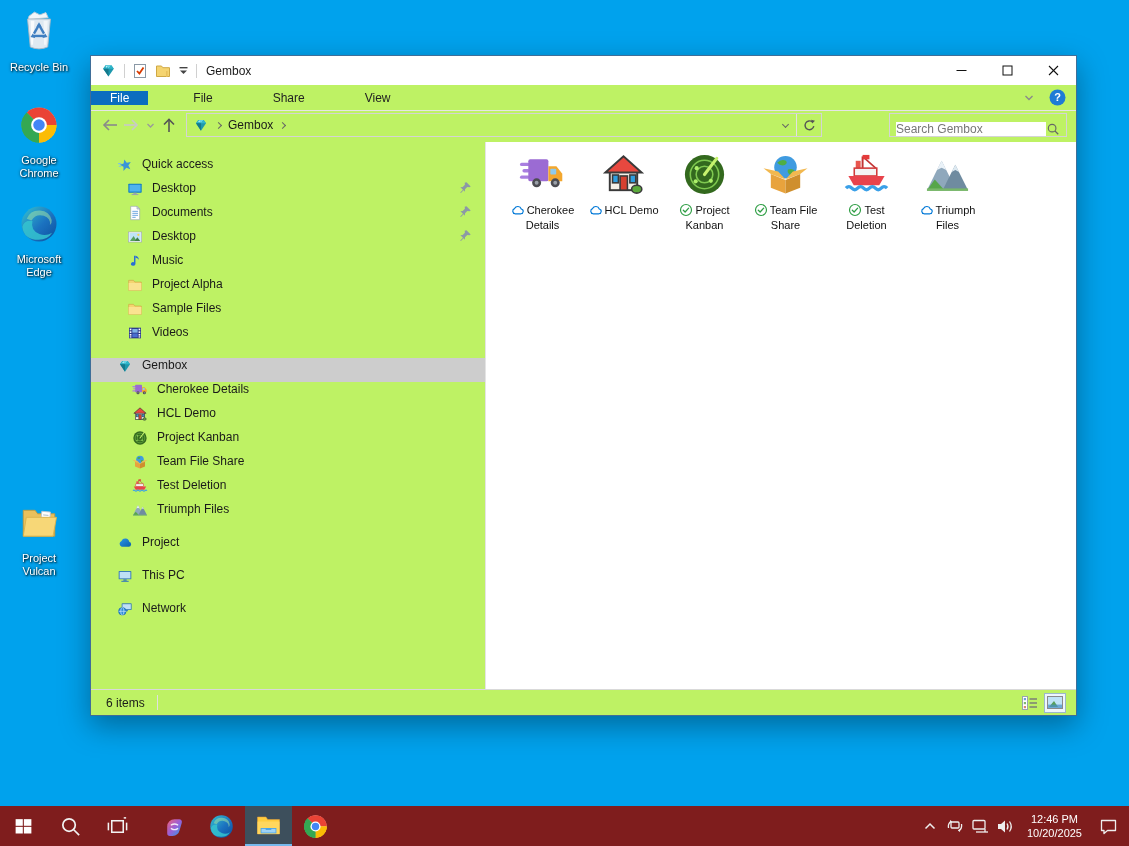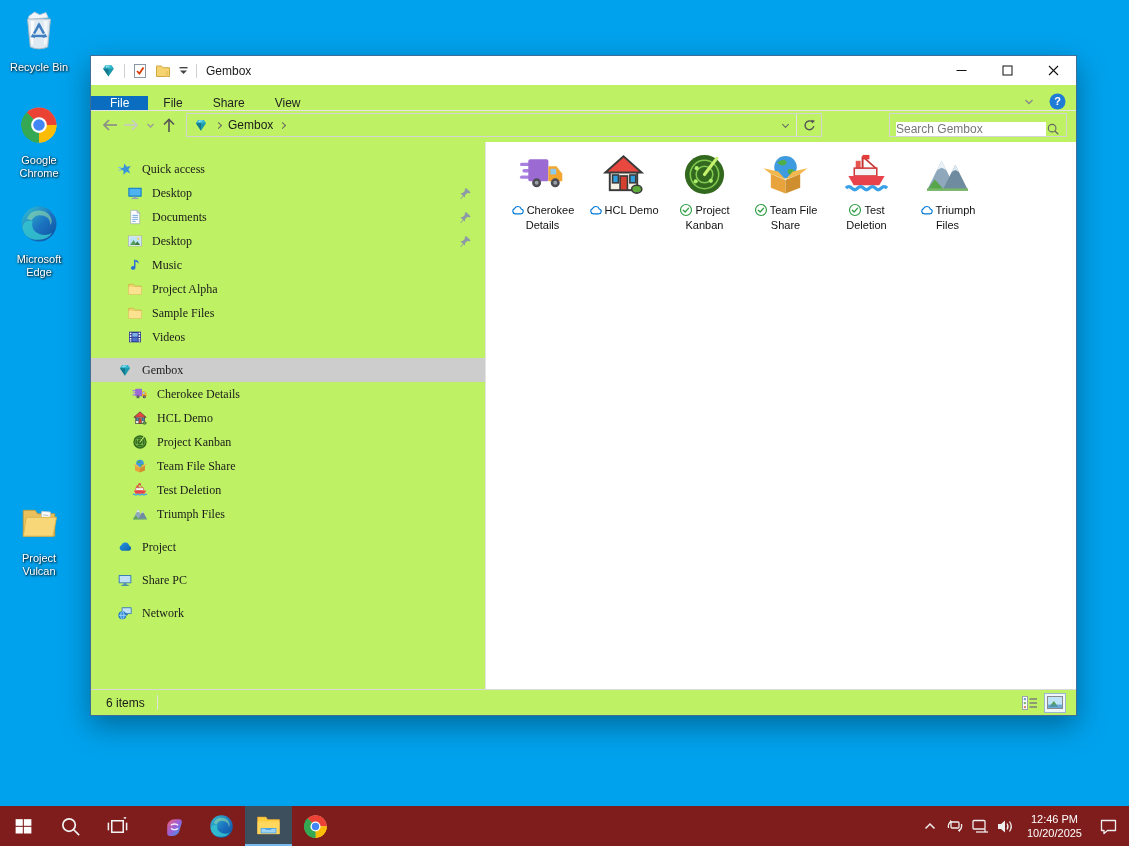--- a/index.html
+++ b/index.html
@@ -16,42 +16,42 @@
   .window { position:absolute; left:90px; top:55px; width:987px; height:661px; background:#bef264;
             border:1px solid #3f6e99; box-shadow:0 10px 28px rgba(0,0,0,.35); display:flex; flex-direction:column; }
 
   .titlebar { height:29px; display:flex; align-items:center; background:#fff; }
   .qat { display:flex; align-items:center; gap:7px; padding-left:9px; }
   .qat .sep { width:1px; height:14px; background:#d0d0d0; }
   .wtitle { margin-left:9px; font-size:12px; color:#1a1a1a; }
   .caps { margin-left:auto; display:flex; height:100%; }
   .cap { width:46px; height:100%; display:flex; align-items:center; justify-content:center; }
 
-  .tabsrow { height:26px; display:flex; align-items:flex-end; border-bottom:1px solid #e5e5e5; }
+  .tabsrow { height:26px; display:flex; align-items:center; border-bottom:1px solid #e5e5e5;gap:30px; }
   .tab { padding:0 15px; font-size:12px; color:#222; display:flex; align-items:center; }
   .tab.file { background:#0b6dbf; color:#fff; padding:0 19px; }
   .tabs-right { margin-left:auto; display:flex; align-items:center; gap:14px; padding-right:10px; }
 
   .addrrow { height:31px; display:flex; align-items:center; padding:2px 9px 5px 7px; }
   .navbtn { width:22px; height:22px; display:flex; align-items:center; justify-content:center; }
   .crumbbox { width:636px; height:24px; margin-left:6px; border:1px solid #d4d4d4; display:flex; align-items:center;
               font-size:12px; color:#1a1a1a; padding-left:6px; }
   .crumbbox .grow { flex:1; }
   .chev { width:5px; height:5px; border-right:1.4px solid #666; border-bottom:1.4px solid #666;
           transform:rotate(-45deg); margin:0 7px; }
   .chevdown { transform:rotate(45deg); margin:0 8px 2px 8px; }
   .crumb-sep { width:1px; height:22px; background:#e2e2e2; }
   .refreshbtn { width:24px; height:22px; display:flex; align-items:center; justify-content:center; }
   .searchbox { margin-left:auto; width:178px; height:24px; border:1px solid #d4d4d4; display:flex; align-items:flex-end; padding:0 6px; }
   .searchbox input { border:0; outline:0; flex:1; font-size:12px; font-family:inherit; color:#333; min-width:0; }
   .searchbox input::placeholder { color:#777; }
 
   .wbody { flex:1; display:flex; min-height:0; }
   .sidebar { width:395px; border-right:1px solid #e4e4e4; padding-top:15px; overflow:hidden; }
-  .srow { height:24px; display:flex; align-items:center; font-size:12px; color:#1a1a1a; padding-left:26px;font-family:Liberation Serif, serif; }
+  .srow { height:24px; display:flex; align-items:flex-start; font-size:12px; color:#1a1a1a; padding-left:26px; }
   .srow.child { padding-left:36px; }
   .srow.gchild { padding-left:41px; }
   .srow.sel { background:#cdcdcd; }
   .srow .ic { width:16px; height:16px; flex:none; margin-right:9px; }
   .srow .pin { margin-left:auto; margin-right:13px; width:13px; height:13px; }
   .sgap { height:9px; }
 
   .main { flex:1; padding:9px 0 0 16px; background:#fff; }
   .tiles { display:flex; align-items:flex-start; }
   .tile { width:81px; display:flex; flex-direction:column; align-items:center; }
@@ -597,21 +597,21 @@
         <svg class="ic">
             <use href="#i-1drv"></use>
           </svg>
         <span>Project</span>
       </div>
       <div class="sgap"></div>
       <div class="srow">
         <svg class="ic">
             <use href="#i-pc"></use>
           </svg>
-        <span>Share PC</span>
+        <span>This PC</span>
       </div>
       <div class="sgap"></div>
       <div class="srow">
         <svg class="ic">
             <use href="#i-net"></use>
           </svg>
         <span>Network</span>
       </div>
     </div>
 

